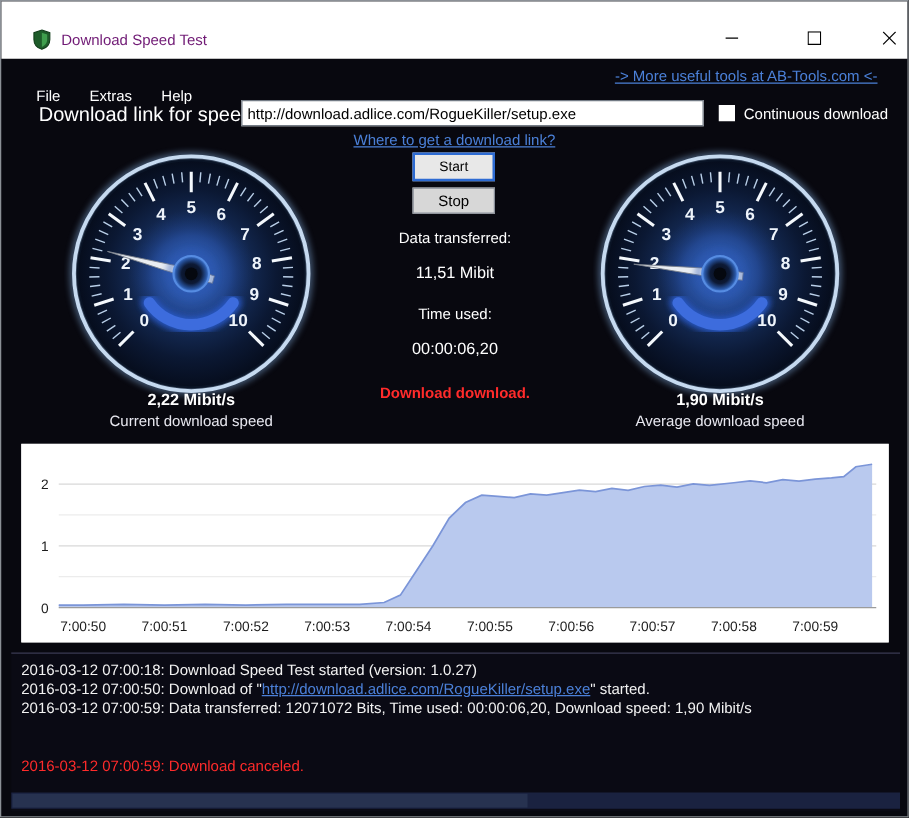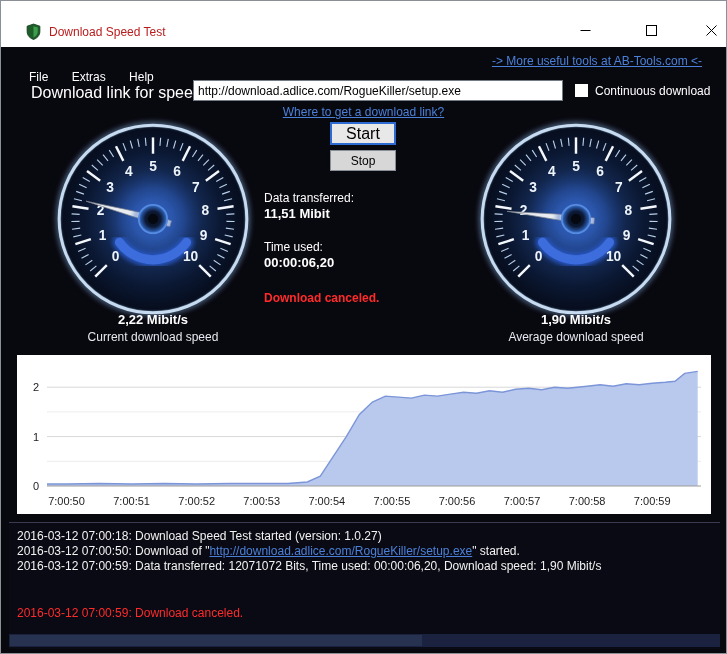--- a/index.html
+++ b/index.html
@@ -5,21 +5,21 @@
   * { margin:0; padding:0; box-sizing:border-box; }
   html,body { background:#444; }
   body { font-family:"Liberation Sans", sans-serif; }
 
   .window{ position:relative; width:727px; height:654px; background:#08080f;
            border:1px solid #8b9096; overflow:hidden; }
 
   
   .titlebar{ position:absolute; top:0; left:0; right:0; height:46px; background:#ffffff; }
   .app-icon{ position:absolute; left:24px; top:22px; width:17px; height:17px; }
-  .win-title{ position:absolute; left:48px; top:24px; font-size:12px; color:#b91c1c; }
+  .win-title{ position:absolute; left:48px; top:24px; font-size:12px; color:#701a75; }
   .win-btn{ position:absolute; top:13px; height:33px; display:flex; align-items:center; justify-content:center; }
   .win-btn.min{ left:566px; width:36px; }
   .win-btn.max{ left:632px; width:36px; }
   .win-btn.close{ left:694px; width:33px; }
 
   
   .menubar{ position:absolute; top:46px; left:0; right:0; height:28px; color:#fff; font-size:12px; }
   .menu-item{ display:inline-block; line-height:28px; padding:0 10px; }
   .menu-item:first-child{ margin-left:18px;margin-top:16px; }
   .tools-link{ position:absolute; right:24px; top:7px; color:#4b80d8; text-decoration:underline; font-size:12px; cursor:pointer; }
@@ -30,37 +30,37 @@
              padding:2px 4px; border:1px solid #737b85; background:#fff; color:#000;
              font-family:"Liberation Sans", sans-serif; }
   .checkbox{ position:absolute; left:574px; top:83px; width:13px; height:13px; background:#fff; }
   .cont-label{ position:absolute; left:594px; top:83px; font-size:12px; color:#fff; }
   .where-link{ position:absolute; left:0; right:0; top:104px; text-align:center; font-size:12px;
                color:#4b80d8; text-decoration:underline; cursor:pointer; }
 
   
   button{ font-family:"Liberation Sans", sans-serif; cursor:pointer; }
   .start-btn{ position:absolute; left:329px; top:121px; width:66px; height:23px;
-              background:#e8e8e8; border:2px solid #2d6bd3; font-size:16px; color:#000; }
+              background:#e8e8e8; border:2px solid #2d6bd3; font-size:11px; color:#000; }
   .stop-btn{ position:absolute; left:329px; top:149px; width:66px; height:21px;
              background:#d7d7d7; border:1px solid #898f99; font-size:12px; color:#000; }
 
   
   .gauge-svg{ position:absolute; width:204px; height:204px; top:116px; }
   #gl{ left:50px; } #gr{ left:473px; }
   .gauge-value{ position:absolute; width:204px; text-align:center; top:311px;
                 font-size:13px; font-weight:bold; color:#fff; }
   .gauge-caption{ position:absolute; width:204px; text-align:center; top:329px;
                   font-size:12px; color:#e8e8f0; }
   .gv-left{ left:50px; } .gv-right{ left:473px; }
 
   
-  .stats{ position:absolute; left:263px; top:190px; width:200px; text-align:left;
+  .stats{ position:absolute; left:263px; top:182px; width:200px; text-align:center;
           color:#fff; font-size:12px; }
-  .stats .value{ font-size:13px; font-weight:bold; margin-top:1px; }
+  .stats .value{ font-size:13px; font-weight:normal; margin-top:13px; }
   .stats .lbl2{ margin-top:19px; }
   .stats .status{ margin-top:21px; color:#ff2b2b; font-weight:bold; }
 
   
   .chart-panel{ position:absolute; left:16px; top:354px; width:694px; height:159px; background:#fff; }
   #chart{ display:block; width:694px; height:159px; }
   #chart text{ font-family:"Liberation Sans", sans-serif; font-size:11px; fill:#1c1c1c; }
 
   
   .log{ position:absolute; left:8px; top:521px; width:711px; height:127px; background:#0a0a14;
@@ -313,21 +313,21 @@
   <div class="gauge-value gv-left">2,22 Mibit/s</div>
   <div class="gauge-caption gv-left" style="top:329px">Current download speed</div>
   <div class="gauge-value gv-right">1,90 Mibit/s</div>
   <div class="gauge-caption gv-right" style="top:329px">Average download speed</div>
 
   <div class="stats">
     <div>Data transferred:</div>
     <div class="value">11,51 Mibit</div>
     <div class="lbl2">Time used:</div>
     <div class="value">00:00:06,20</div>
-    <div class="status">Download canceled.</div>
+    <div class="status">Download download.</div>
   </div>
 
   <div class="chart-panel">
     <svg id="chart" viewBox="0 0 694 159">
         <rect x="0" y="0" width="694" height="159" fill="#ffffff"></rect>
         <line x1="30" x2="684" y1="106.3" y2="106.3" stroke="#ececec"></line>
         <line x1="30" x2="684" y1="56.9" y2="56.9" stroke="#ececec"></line>
         <text x="22" y="135.0" text-anchor="end">0</text>
         <line x1="30" x2="684" y1="81.6" y2="81.6" stroke="#d8d8d8"></line>
         <text x="22" y="85.6" text-anchor="end">1</text>

